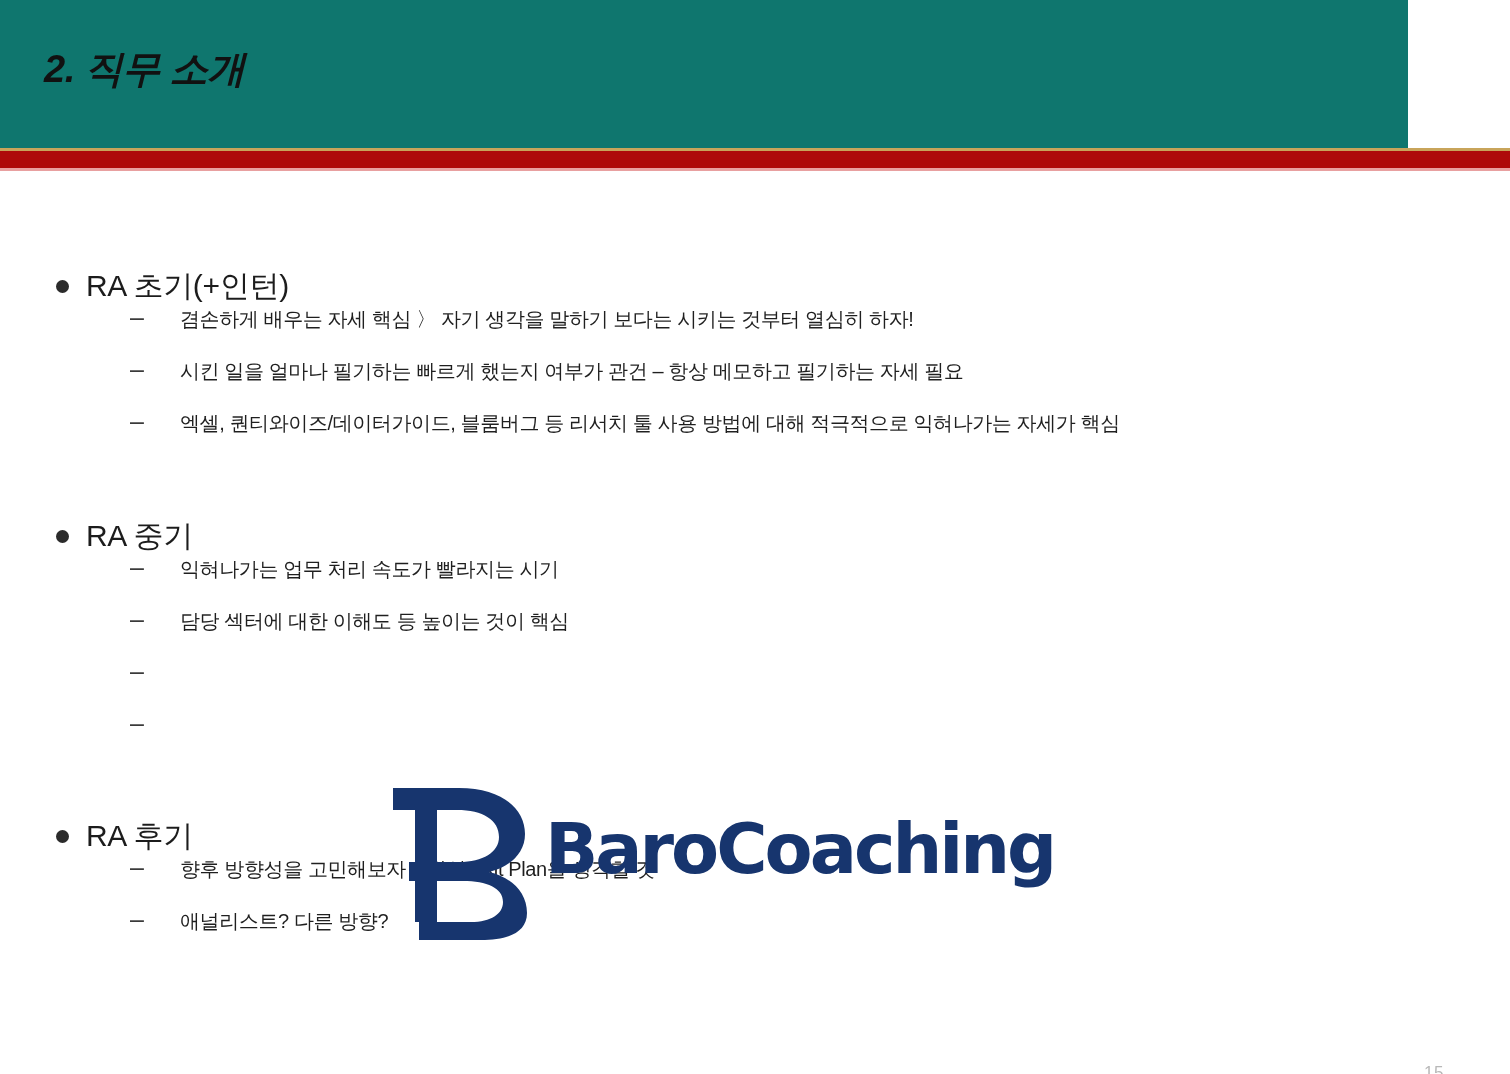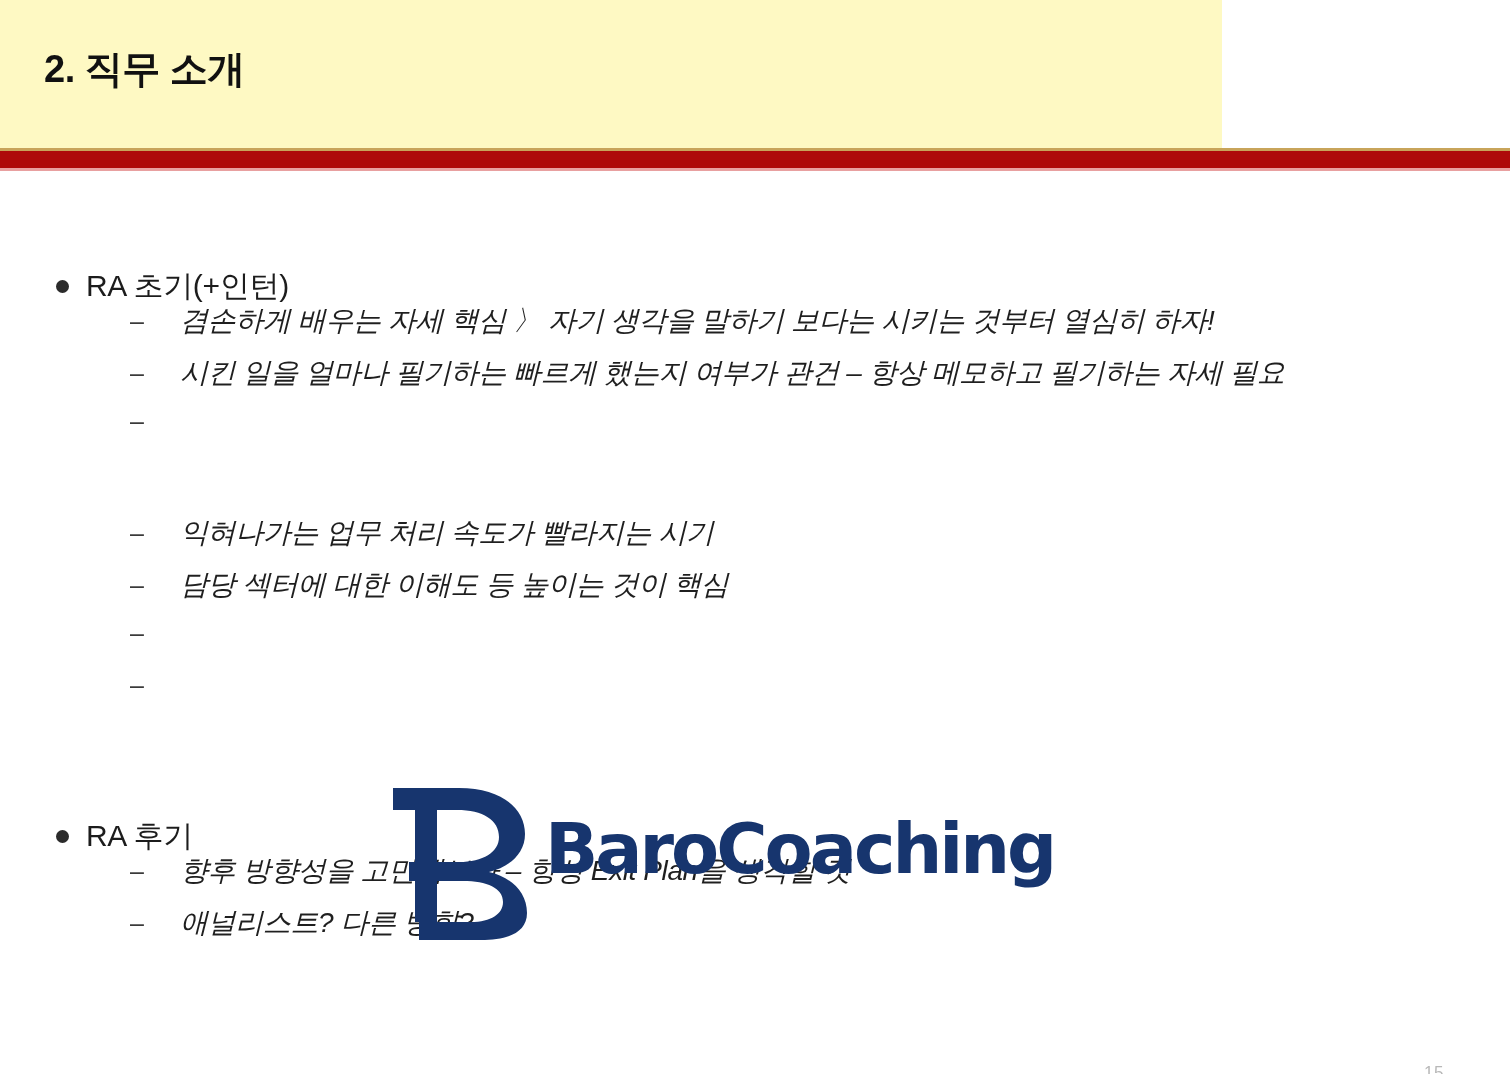--- a/index.html
+++ b/index.html
@@ -23,23 +23,24 @@
     position: absolute;
     inset: 0;
     background: #ffffff;
   }
 
   
   .header-band {
     position: absolute;
     left: 0;
     top: 0;
-    width: 1222px;
+    width: 1408px;
     height: 148px;
-    background: #fef9c3;
+    background: #0f766e;
+    font-style: italic;
   }
   .header-title {
     position: absolute;
     left: 44px;
     top: 44px;
     font-size: 38px;
     font-weight: 700;
     letter-spacing: -0.5px;
     color: #111111;
     white-space: nowrap;
@@ -125,27 +126,26 @@
     height: 52px;
   }
   .dash {
     flex: 0 0 auto;
     width: 50px;
     font-size: 25px;
     color: #3a3a3a;
     line-height: 1;
   }
   .sub-text {
-    font-size: 28px;
+    font-size: 20px;
     font-weight: 500;
     color: #1f1f1f;
     letter-spacing: -0.4px;
     white-space: nowrap;
     line-height: 1.15;
-    font-style: italic;
   }
 
   
   .watermark {
     position: absolute;
     left: 385px;
     top: 782px;
     width: 740px;
     height: 160px;
     pointer-events: none;
@@ -203,25 +203,30 @@
         <li class="sub-item">
           <span class="dash">–</span>
           <span class="sub-text">겸손하게 배우는 자세 핵심  〉 자기 생각을 말하기 보다는 시키는 것부터 열심히 하자!</span>
         </li>
         <li class="sub-item">
           <span class="dash">–</span>
           <span class="sub-text">시킨 일을 얼마나 필기하는 빠르게 했는지 여부가 관건 – 항상 메모하고 필기하는 자세 필요</span>
         </li>
         <li class="sub-item">
           <span class="dash">–</span>
+          <span class="sub-text">엑셀, 퀀티와이즈/데이터가이드, 블룸버그 등 리서치 툴 사용 방법에 대해 적극적으로 익혀나가는 자세가 핵심</span>
         </li>
       </ul>
     </div>
 
     <div class="section s1">
+      <div class="section-head">
+        <span class="bullet-dot"></span>
+        <span class="section-title">RA 중기</span>
+      </div>
       <ul class="sub-list">
         <li class="sub-item">
           <span class="dash">–</span>
           <span class="sub-text">익혀나가는 업무 처리 속도가 빨라지는 시기</span>
         </li>
         <li class="sub-item">
           <span class="dash">–</span>
           <span class="sub-text">담당 섹터에 대한 이해도 등 높이는 것이 핵심</span>
         </li>
         <li class="sub-item">

